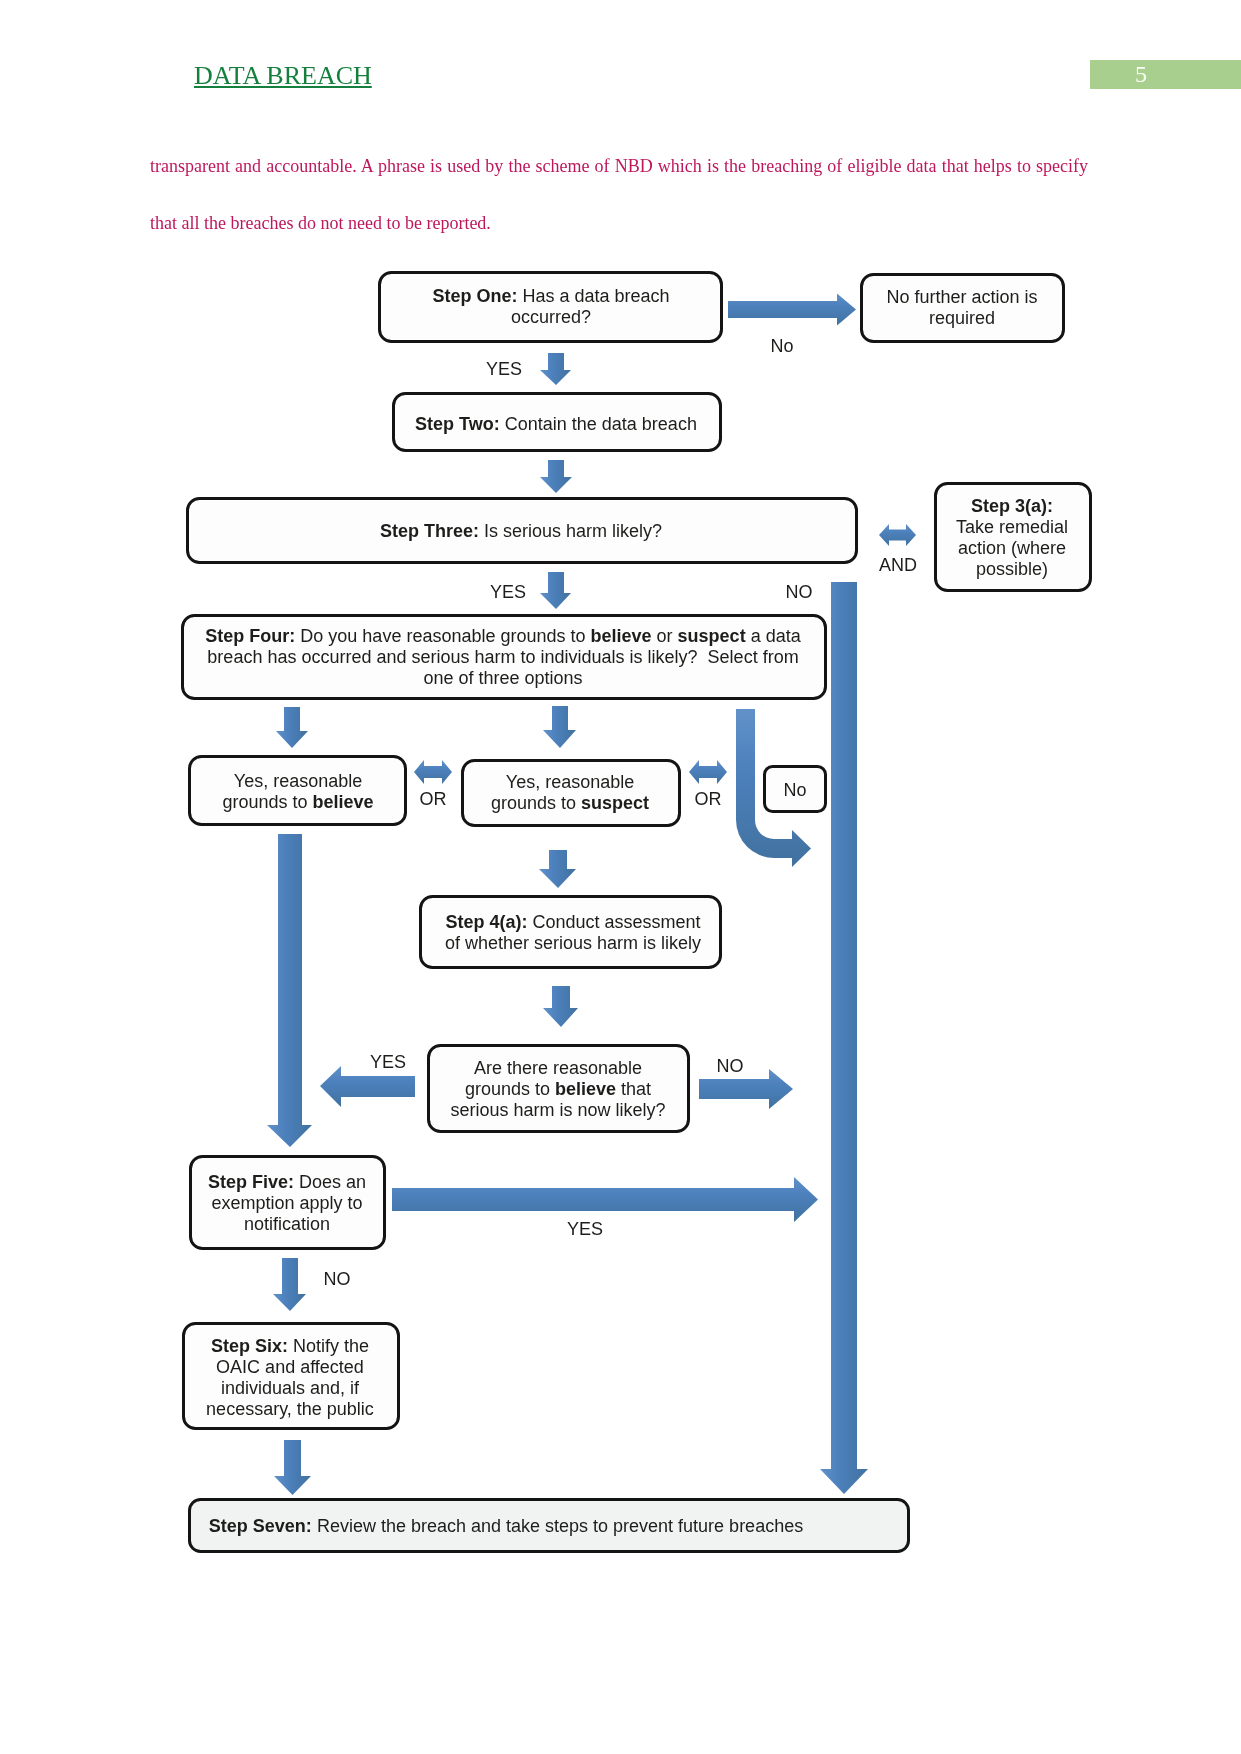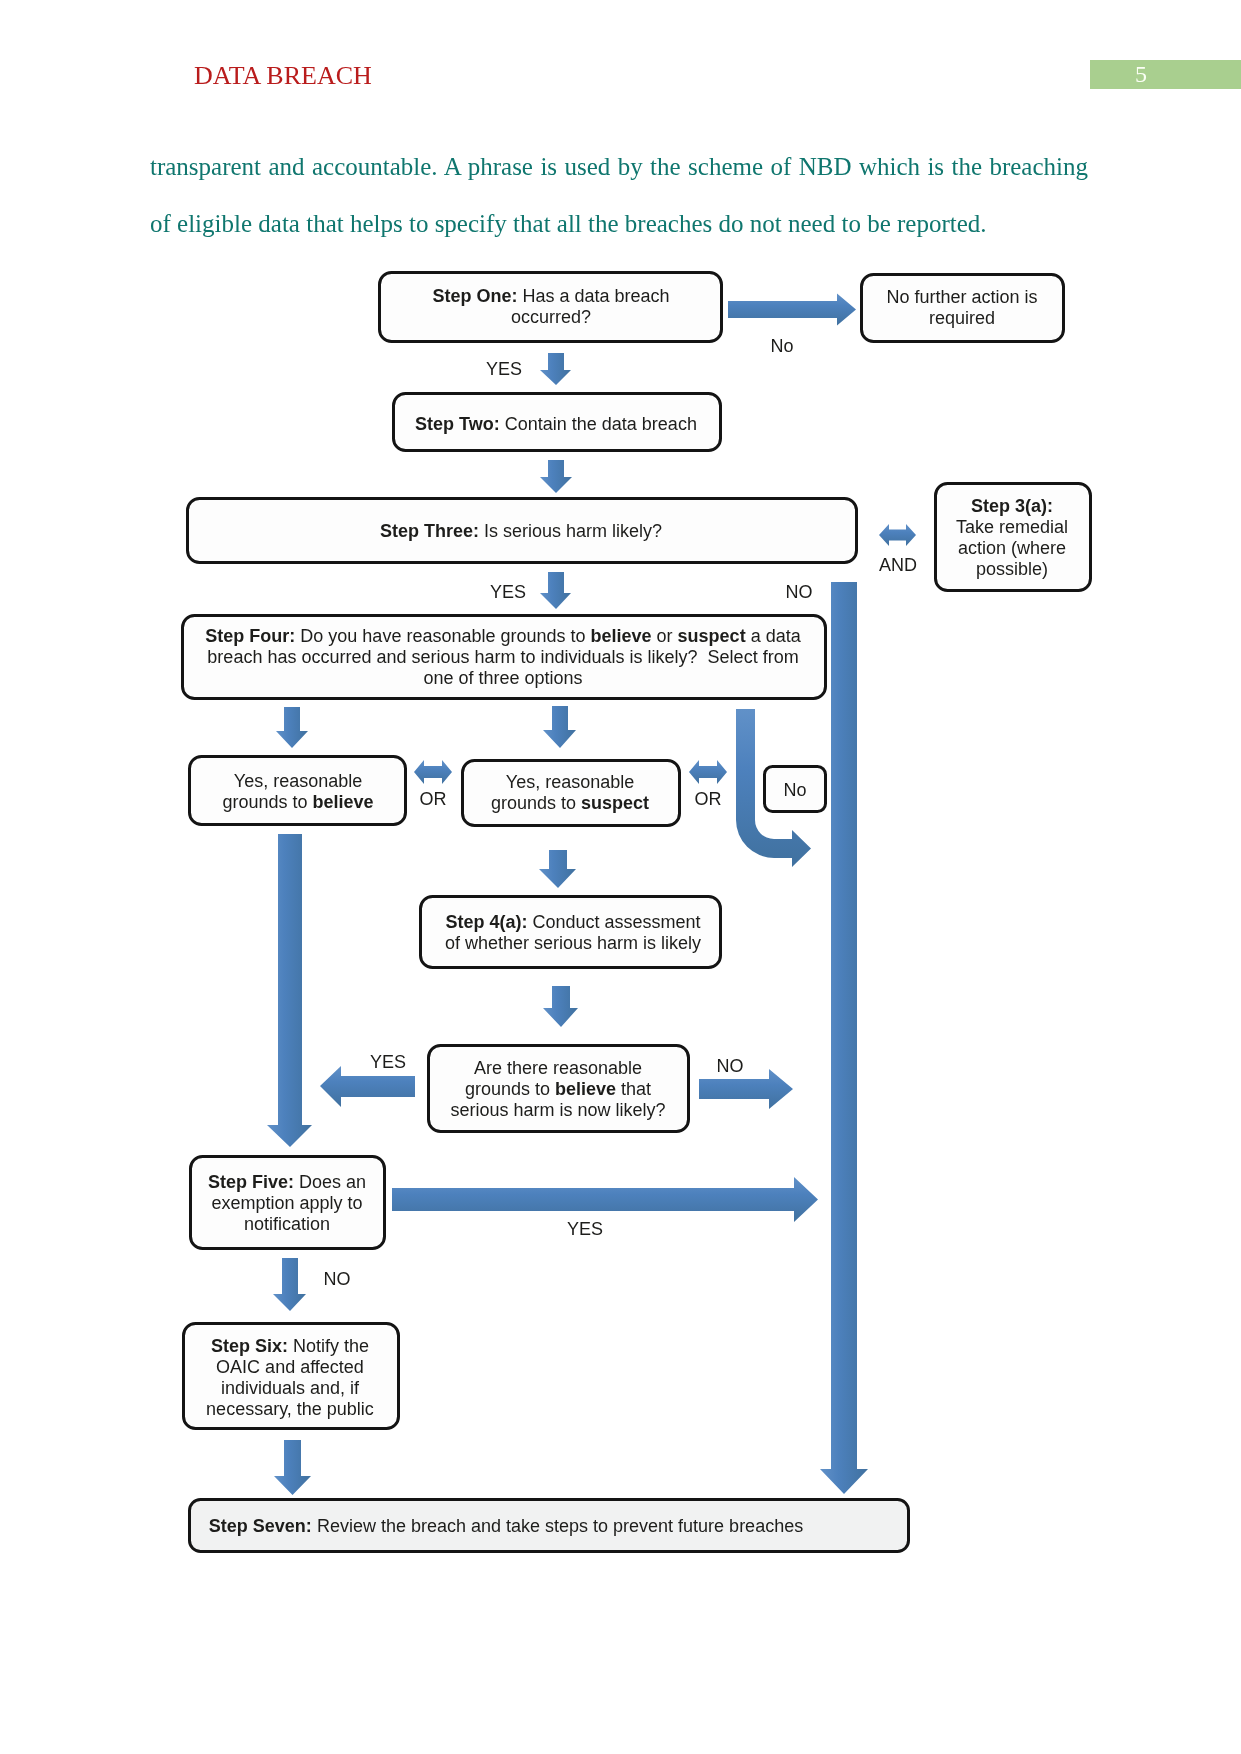--- a/index.html
+++ b/index.html
@@ -1,26 +1,26 @@
 <!DOCTYPE html>
 <html><head>
 <meta charset="utf-8">
 <title>DATA BREACH</title>
 <style>
   html,body{margin:0;padding:0;}
   body{width:1241px;height:1754px;background:#ffffff;overflow:hidden;position:relative;
        font-family:"Liberation Serif",serif;-webkit-font-smoothing:antialiased;}
   .page{position:absolute;left:0;top:0;width:1241px;height:1754px;background:#fff;transform:translateZ(0);}
   .hdr-title{position:absolute;left:194px;top:61px;transform:translateZ(0);font-family:"Liberation Serif",serif;
-             font-size:26px;line-height:30px;color:#b91c1c;}
+             font-size:26px;line-height:30px;color:#15803d;text-decoration:underline;}
   .pagenum{position:absolute;left:1090px;top:60px;width:151px;height:29px;background:#a9cf8f;}
   .pagenum span{display:block;transform:translateZ(0);text-align:left;color:#fbfff5;font-family:"Liberation Serif",serif;
                 font-size:24px;line-height:29px;padding-left:45px;}
   .body-text{position:absolute;left:150px;top:138px;transform:translateZ(0);width:938px;font-family:"Liberation Serif",serif;
-             font-size:25px;line-height:57px;color:#0f766e;text-align:justify;}
+             font-size:18px;line-height:57px;color:#be185d;text-align:justify;}
   .chart{position:absolute;left:0;top:0;width:999px;height:1754px;}
   svg{display:block;transform:translateZ(0);}
   *{-webkit-font-smoothing:antialiased;-moz-osx-font-smoothing:grayscale;}
   .nb{fill:#fdfdfd;stroke:#141414;stroke-width:3;}
   .ft{font-family:"Liberation Sans",sans-serif;font-size:18px;fill:#1d1d1b;}
   .fb{font-weight:bold;}
   .el{font-family:"Liberation Sans",sans-serif;font-size:18px;fill:#1d1d1b;}
 </style>
 </head>
 <body>

